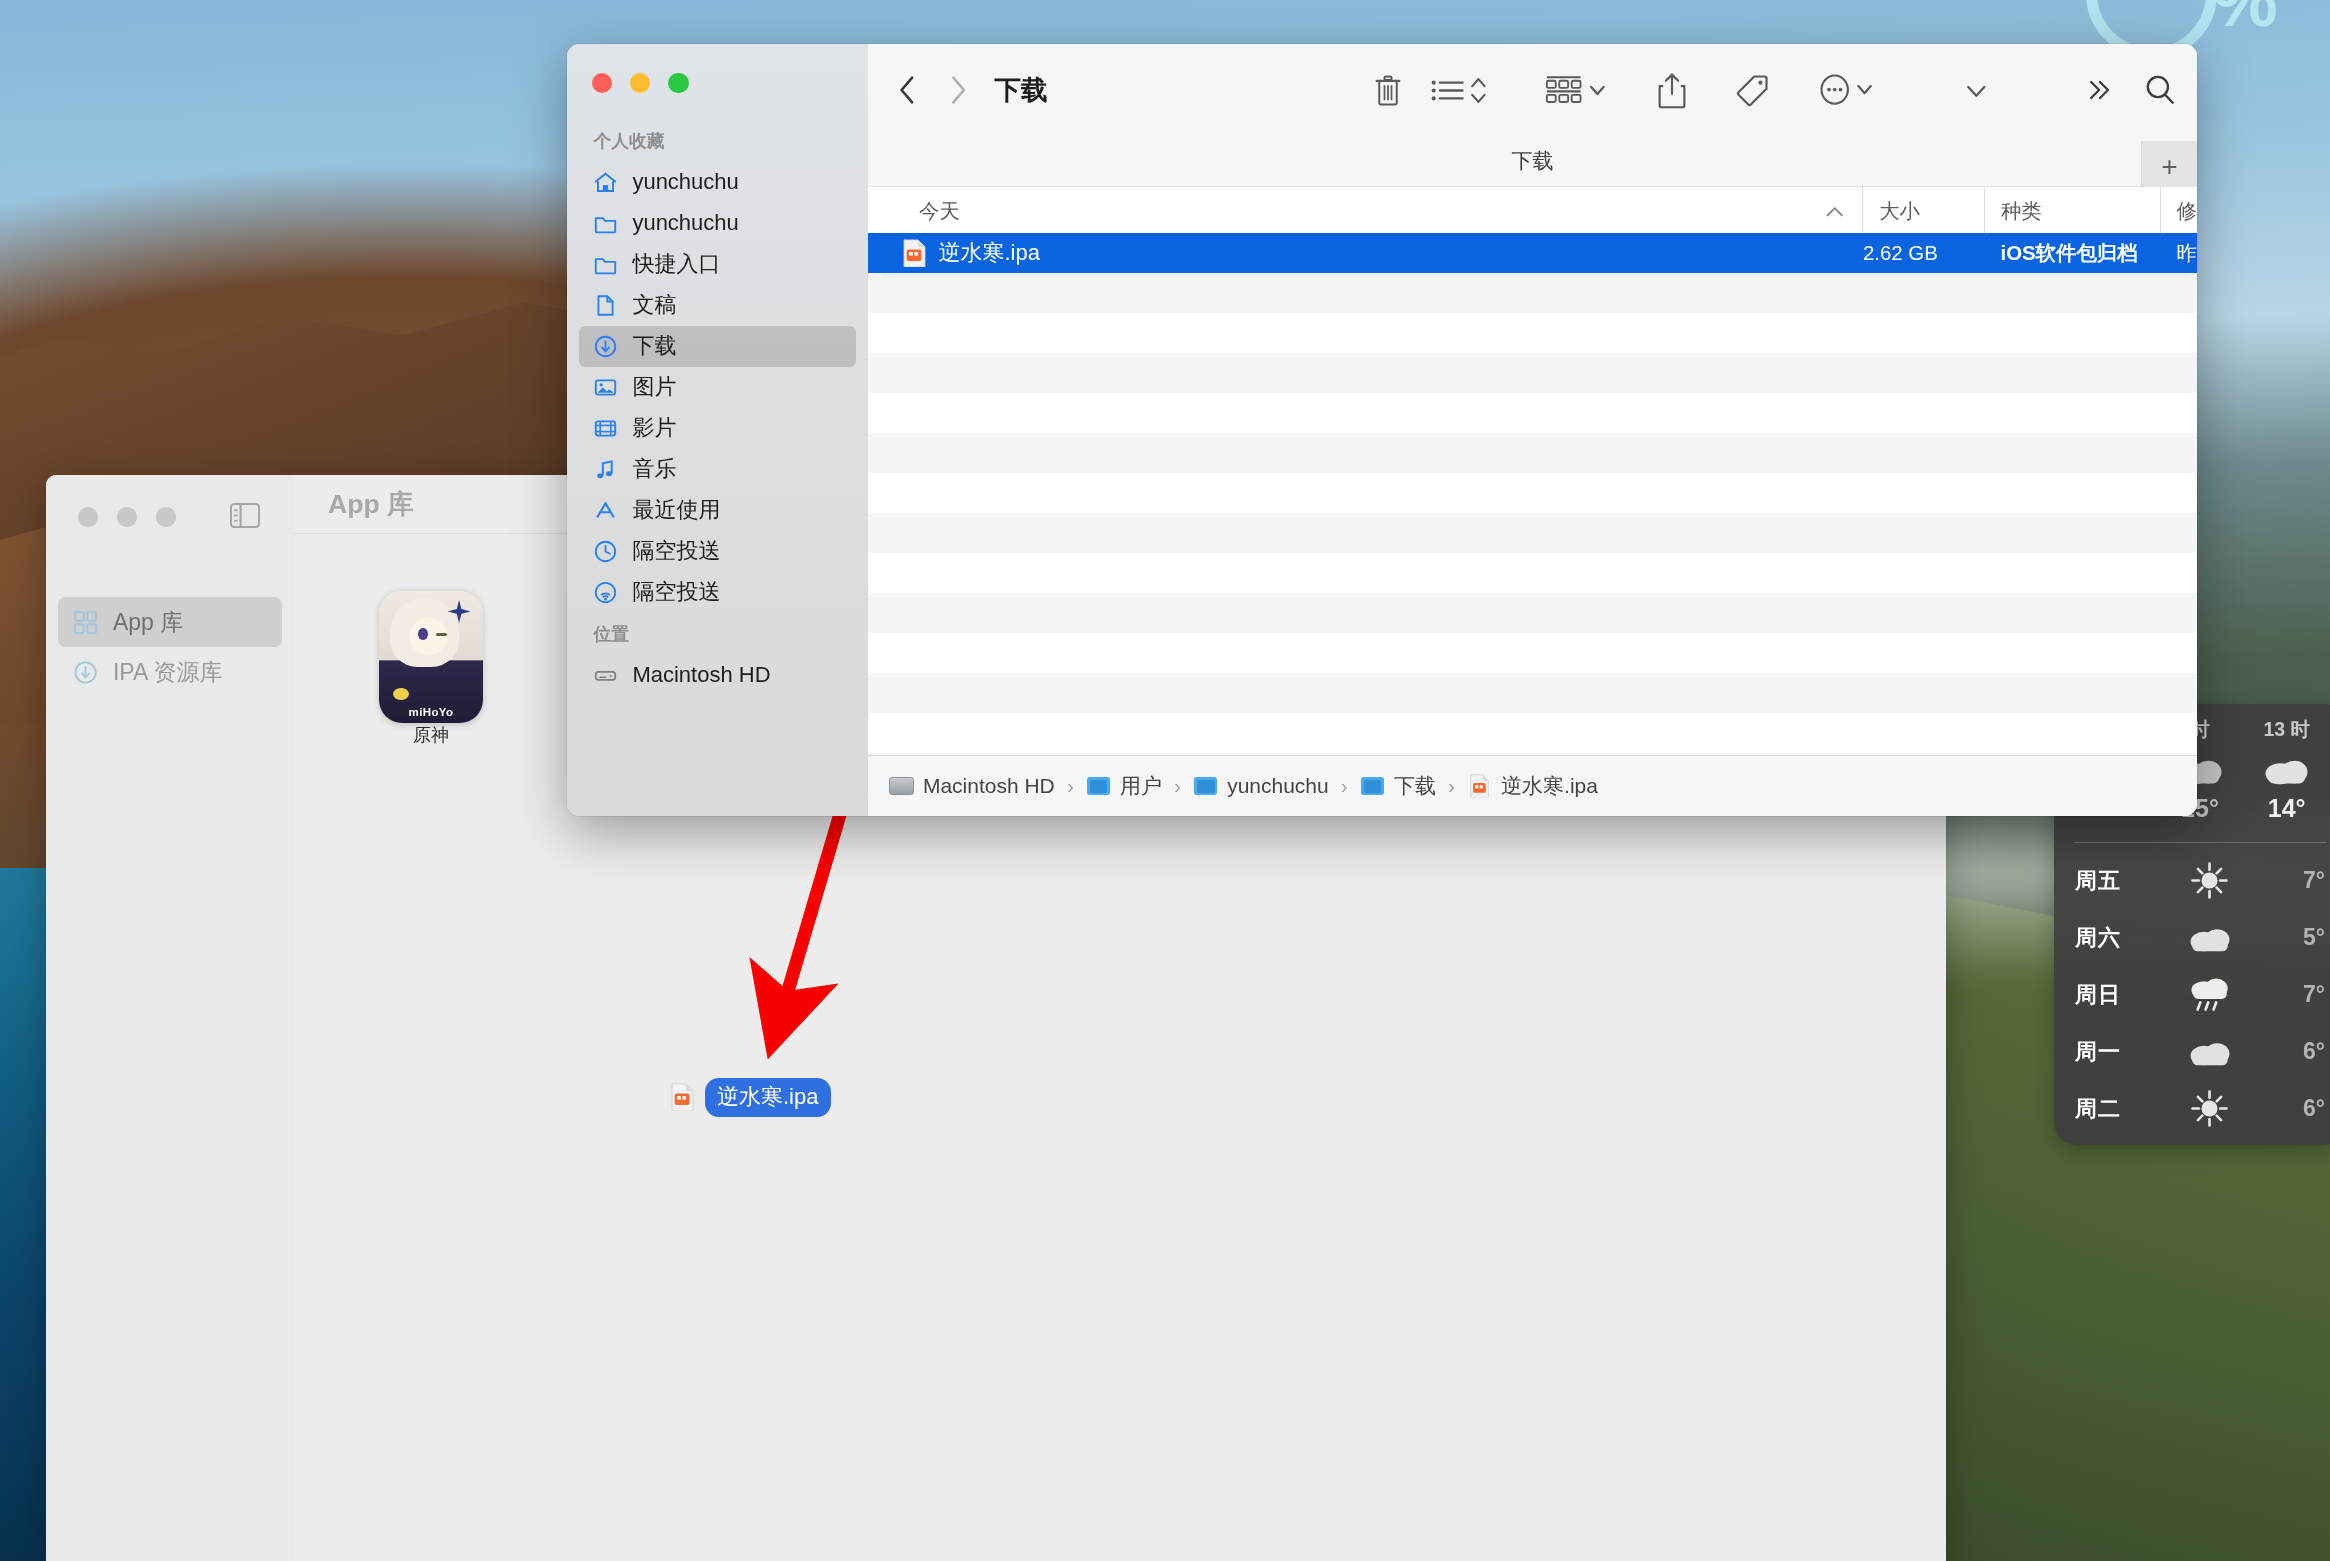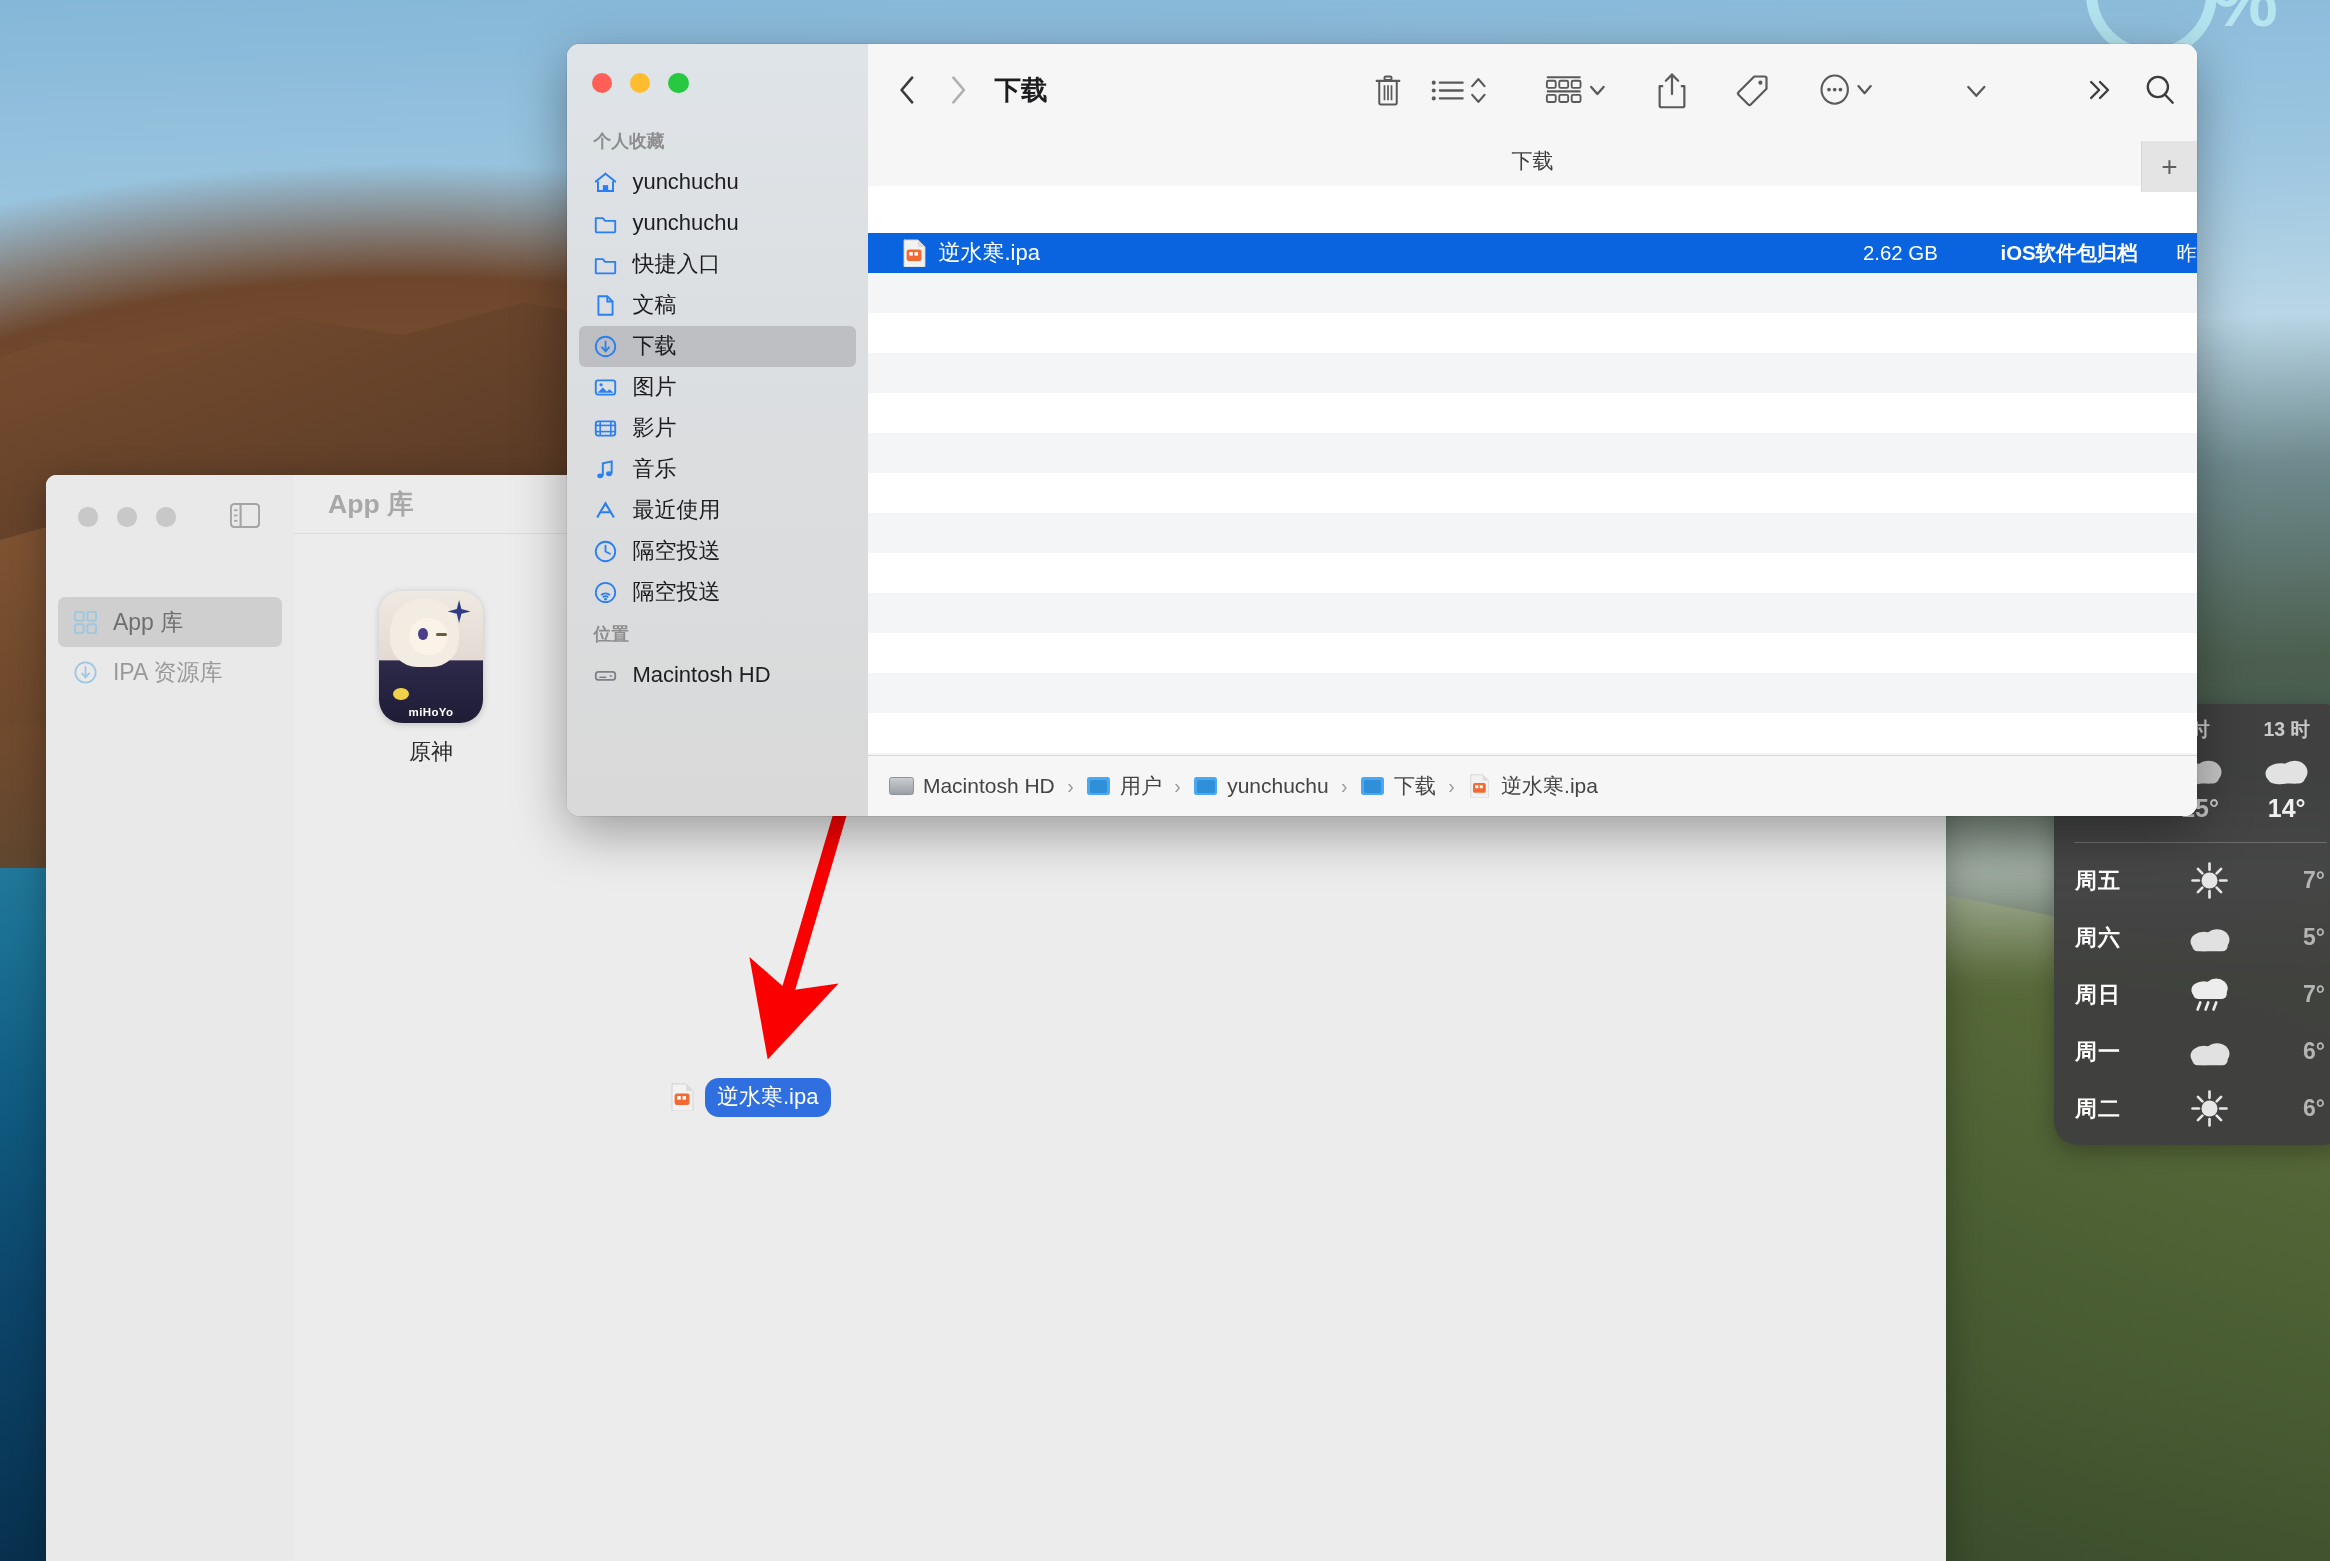--- a/index.html
+++ b/index.html
@@ -150,21 +150,21 @@
   #app-title { font-size: 26.6px; font-weight: 600; color: #a8a8a8; }
   #app-grid { padding: 57px 0 0 53px; display: flex; gap: 44px; }
   .app-tile { width: 168px; text-align: center; }
   .app-icon-box {
     width: 104px; height: 132px; margin: 0 auto;
     border-radius: 23px; overflow: hidden;
     box-shadow: 0 1.8px 7px rgba(0,0,0,.18);
     position: relative;
     background: linear-gradient(180deg,#efe9e2 0%,#e3dbd3 52%,#2d2a4a 53%,#1f1c36 100%);
   }
-  .app-tile-label { margin-top: 14px; font-size: 22px; color: #2c2c2c; }
+  .app-tile-label { font-size: 18px; color: #2c2c2c; }
 
   
   .gi-hair { position:absolute; left:10.6px; top:7px; width:69px; height:69px; background:#f3ece2; border-radius:50% 50% 40% 40%; }
   .gi-face { position:absolute; left:30px; top:26.6px; width:39px; height:37px; background:#fbf3e8; border-radius:50%; }
   .gi-eye { position:absolute; left:39px; top:37px; width:9.7px; height:12.4px; background:#4b3f8c; border-radius:50%; }
   .gi-eye2 { position:absolute; left:57px; top:42px; width:10.6px; height:2.7px; background:#6b5c3e; border-radius:1.8px;}
   .gi-star { position:absolute; right:12.4px; top:8.9px; width:23px; height:23px; background:#2f3a86;
              clip-path: polygon(50% 0,60% 40%,100% 50%,60% 60%,50% 100%,40% 60%,0 50%,40% 40%); }
   .gi-flower { position:absolute; left:14px; bottom:23px; width:16px; height:12.4px; background:#f0d24a; border-radius:50%; }
   .gi-brand { position:absolute; left:0; right:0; bottom:5.3px; text-align:center; font-size:11.5px; color:#fff; font-weight:700; letter-spacing:0.4px;}
@@ -772,20 +772,33 @@
               </svg>
           </div>
         </div>
       </div>
 
       <div id="finder-subtitle-bar">
         <div id="finder-subtitle">下载</div>
         <div id="add-tab-btn">+</div>
       </div>
 
+      <div id="column-headers">
+        <div class="ch" id="ch-name">
+          <span>今天</span>
+          <span id="ch-sort-arrow">
+            <svg width="19.5" height="12.4" viewBox="0 0 22 14">
+                <polyline points="3,11 11,3 19,11" fill="none" stroke="#8a8a8a" stroke-width="2.2" stroke-linecap="round" stroke-linejoin="round"></polyline>
+              </svg>
+          </span>
+        </div>
+        <div class="ch ch-sep" id="ch-size">大小</div>
+        <div class="ch ch-sep" id="ch-kind">种类</div>
+        <div class="ch ch-sep" id="ch-mod">修</div>
+      </div>
 
       <div id="file-rows">
         <div class="row selected">
           <div class="row-name">
             <span class="ipa-icon">
               <svg width="23" height="28" viewBox="0 0 26 32">
                 <path d="M1 1 h16 l8 8 v22 a1 1 0 0 1 -1 1 h-22 a1 1 0 0 1 -1 -1 v-29 a1 1 0 0 1 1 -1z" fill="#f2f2f2" stroke="#cfcfcf" stroke-width="1"></path>
                 <path d="M17 1 l8 8 h-8z" fill="#dcdcdc"></path>
                 <rect x="4" y="12" width="17" height="13" rx="2.5" fill="#f26a33"></rect>
                 <rect x="7" y="15" width="4" height="4" fill="#fff"></rect>

